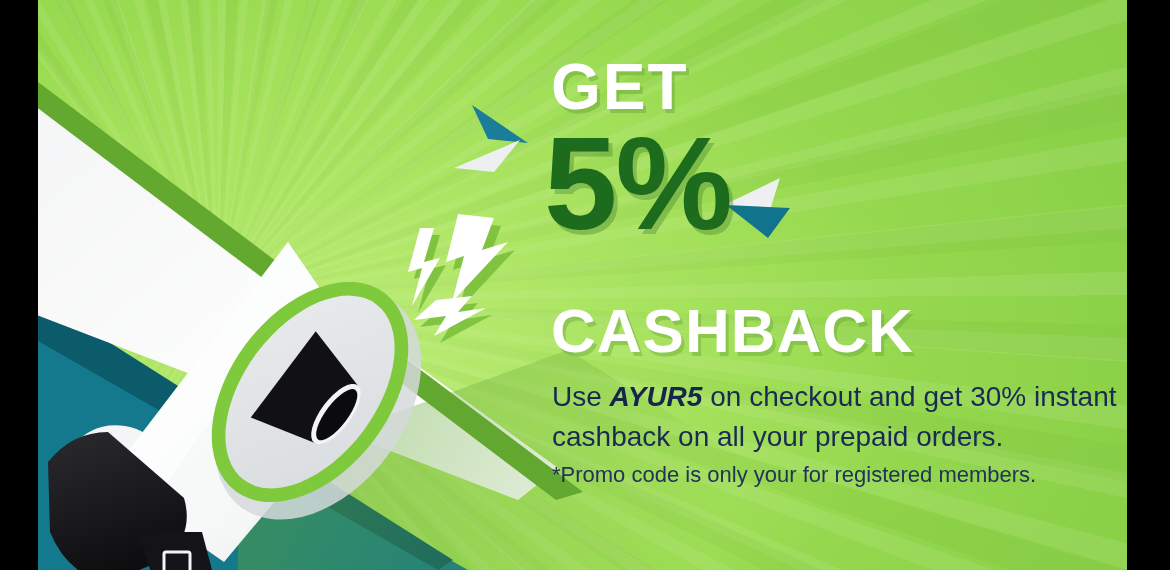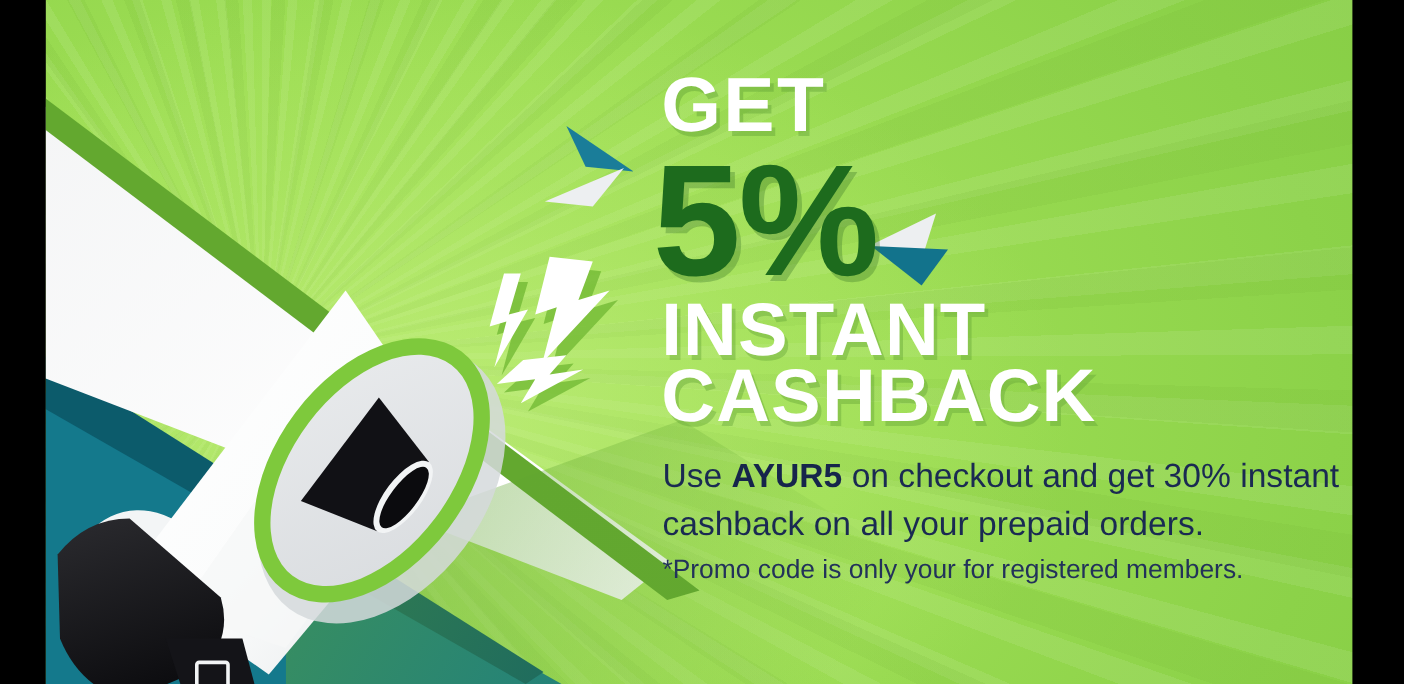--- a/index.html
+++ b/index.html
@@ -193,20 +193,21 @@
     left: 14px;
     top: 377px;
     width: 580px;
     font-size: 28px;
     color: #1a2a52;
     line-height: 1.42;
     font-family: "Liberation Sans", sans-serif;
   }
   .t-body .code {
     font-weight: 700;
+    font-style: italic;
     color: #16254b;
   }
 
   .t-note {
     position: absolute;
     left: 14px;
     top: 462px;
     font-size: 22px;
     color: #22325a;
     font-family: "Liberation Sans", sans-serif;
@@ -301,21 +302,20 @@
     <svg class="tri" style="left:682px; top:176px; width:64px; height:36px;" viewBox="0 0 64 36">
       <path d="M60 2 L2 30 L50 34 Z" fill="#edeff1"></path>
     </svg>
     <svg class="tri" style="left:686px; top:202px; width:70px; height:38px;" viewBox="0 0 70 38">
       <path d="M2 3 L66 6 L44 36 Z" fill="#12738c"></path>
     </svg>
 
     <div id="copy">
       <div class="t-get">GET</div>
       <div class="t-percent">5%</div>
-      <div class="t-instant">INSTANT</div>
       <div class="t-cashback">CASHBACK</div>
 
       <div class="t-body"><span>Use </span><span class="code">AYUR5</span><span> on checkout and get 30% instant cashback on all your prepaid orders.</span></div>
 
       <div class="t-note">*Promo code is only your for registered members.</div>
     </div>
 
   </div>
 
   <div style="position:absolute;left:0;top:0;width:38px;height:570px;background:#000;"></div>

